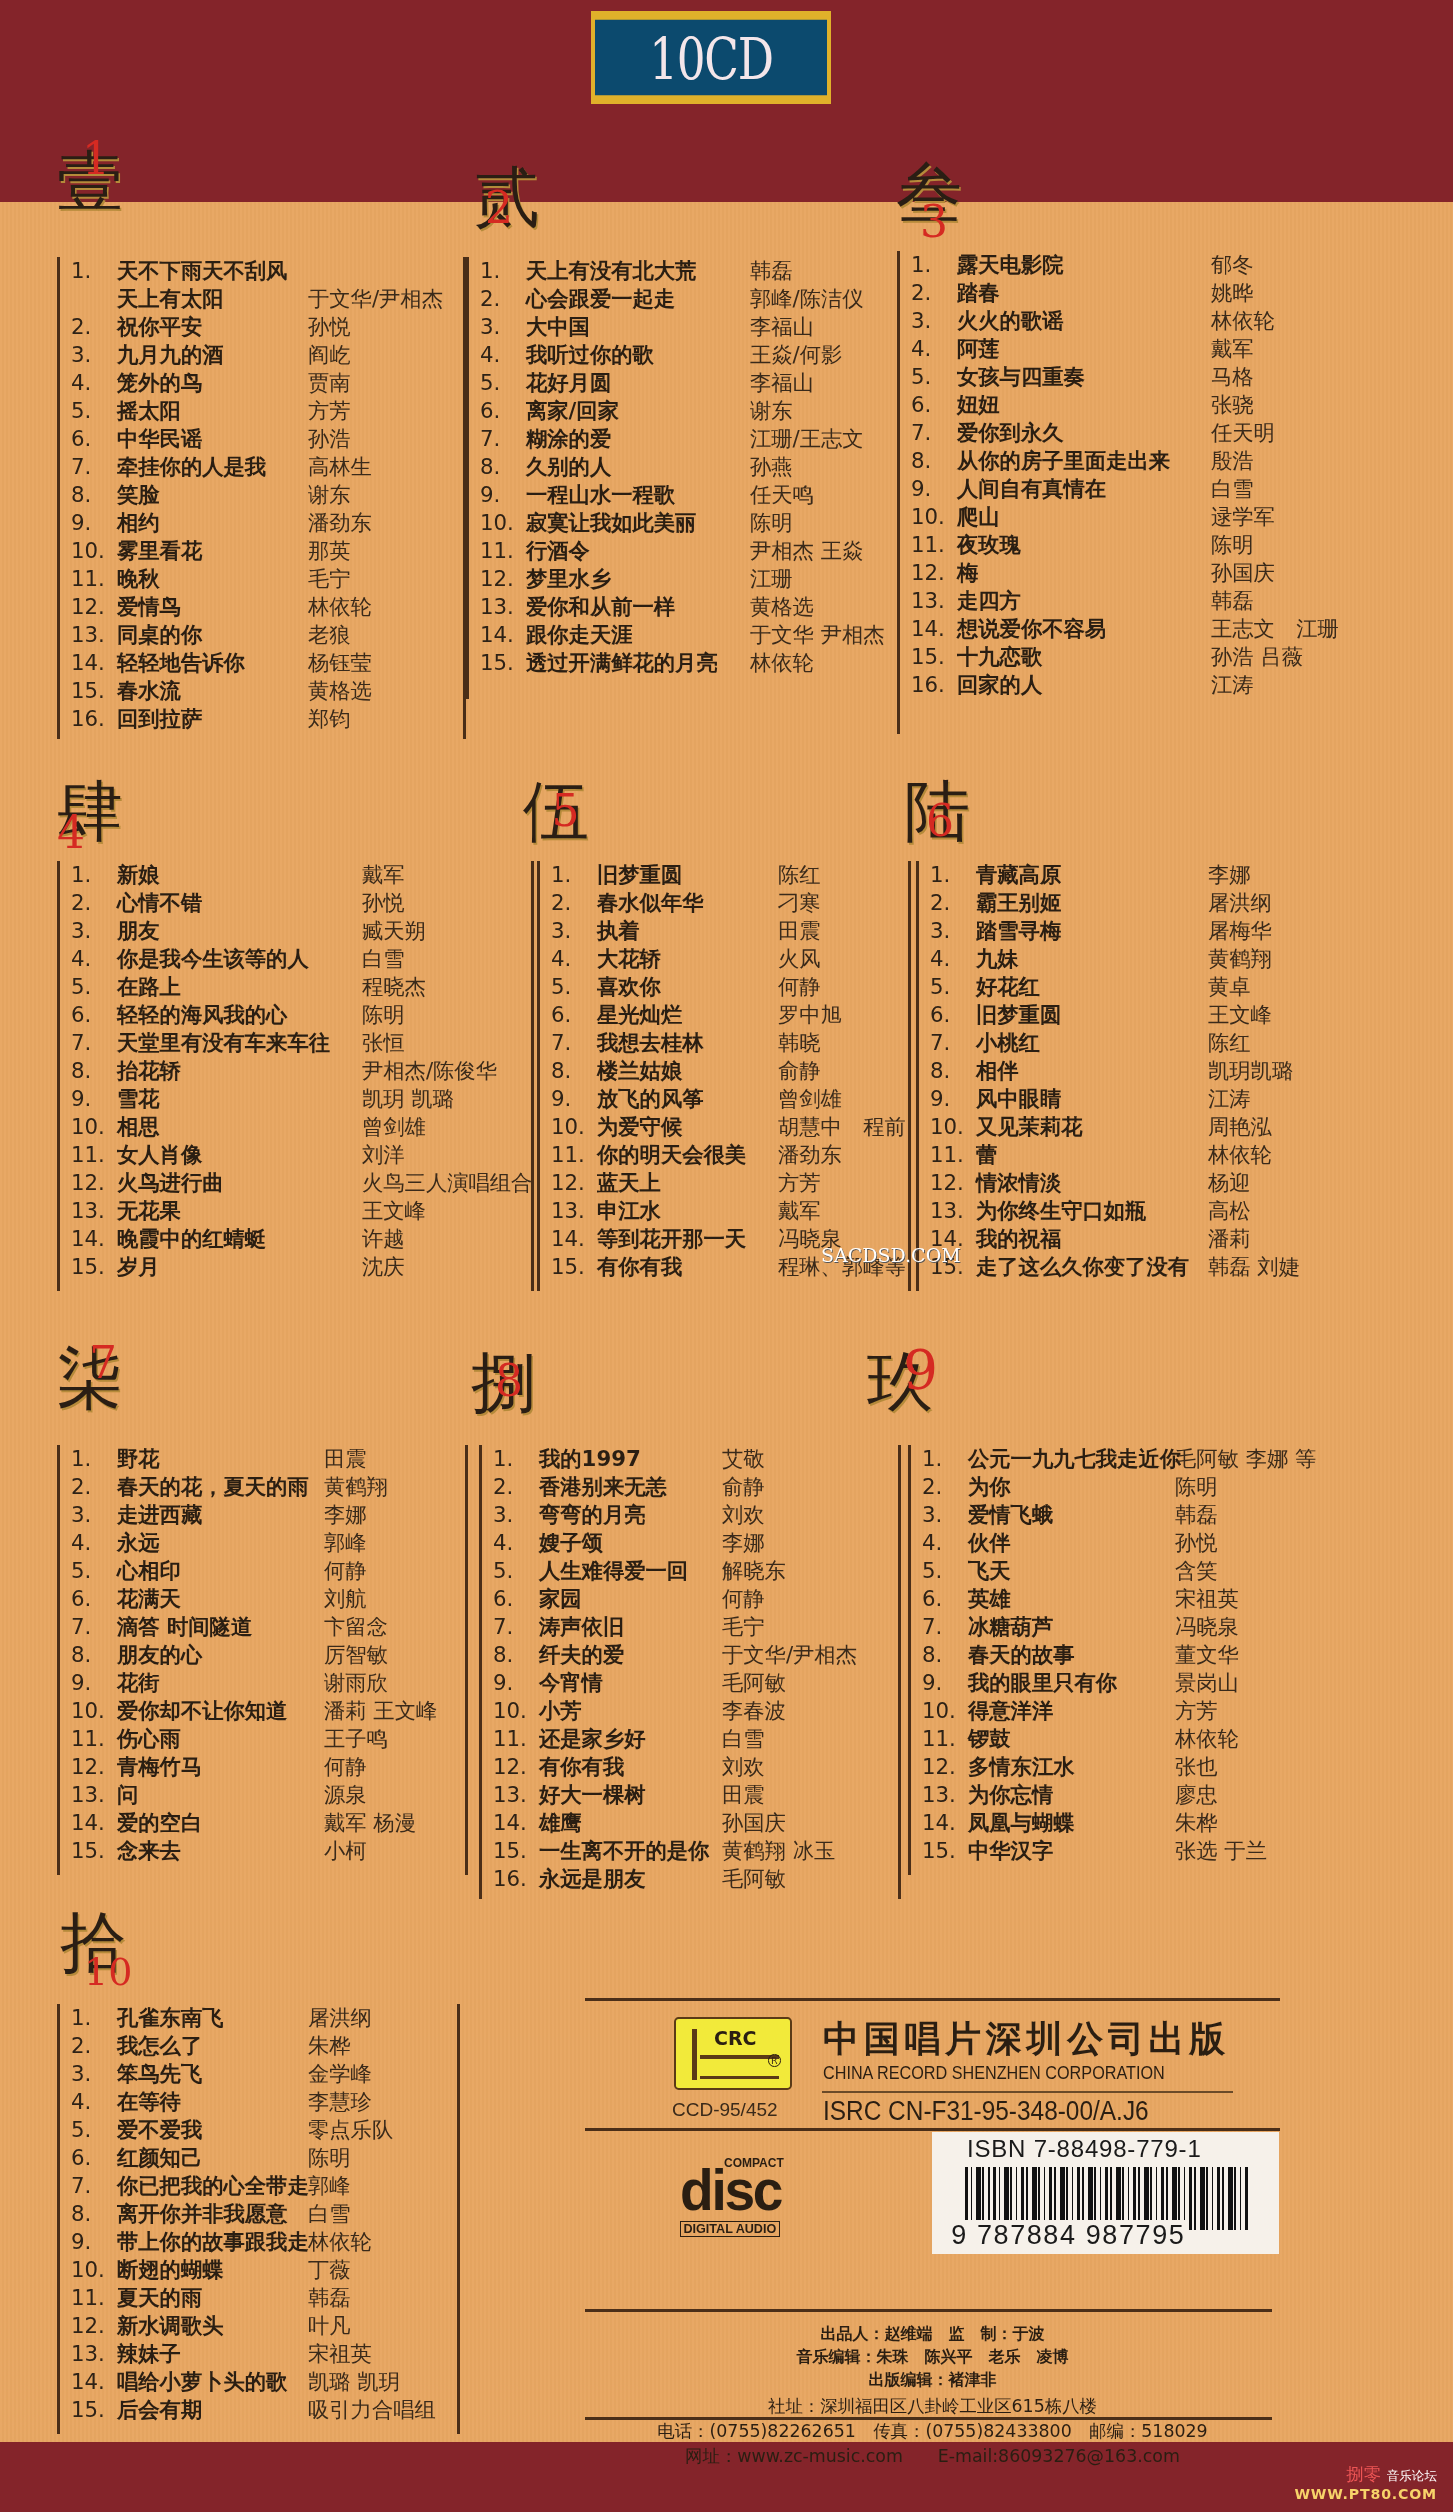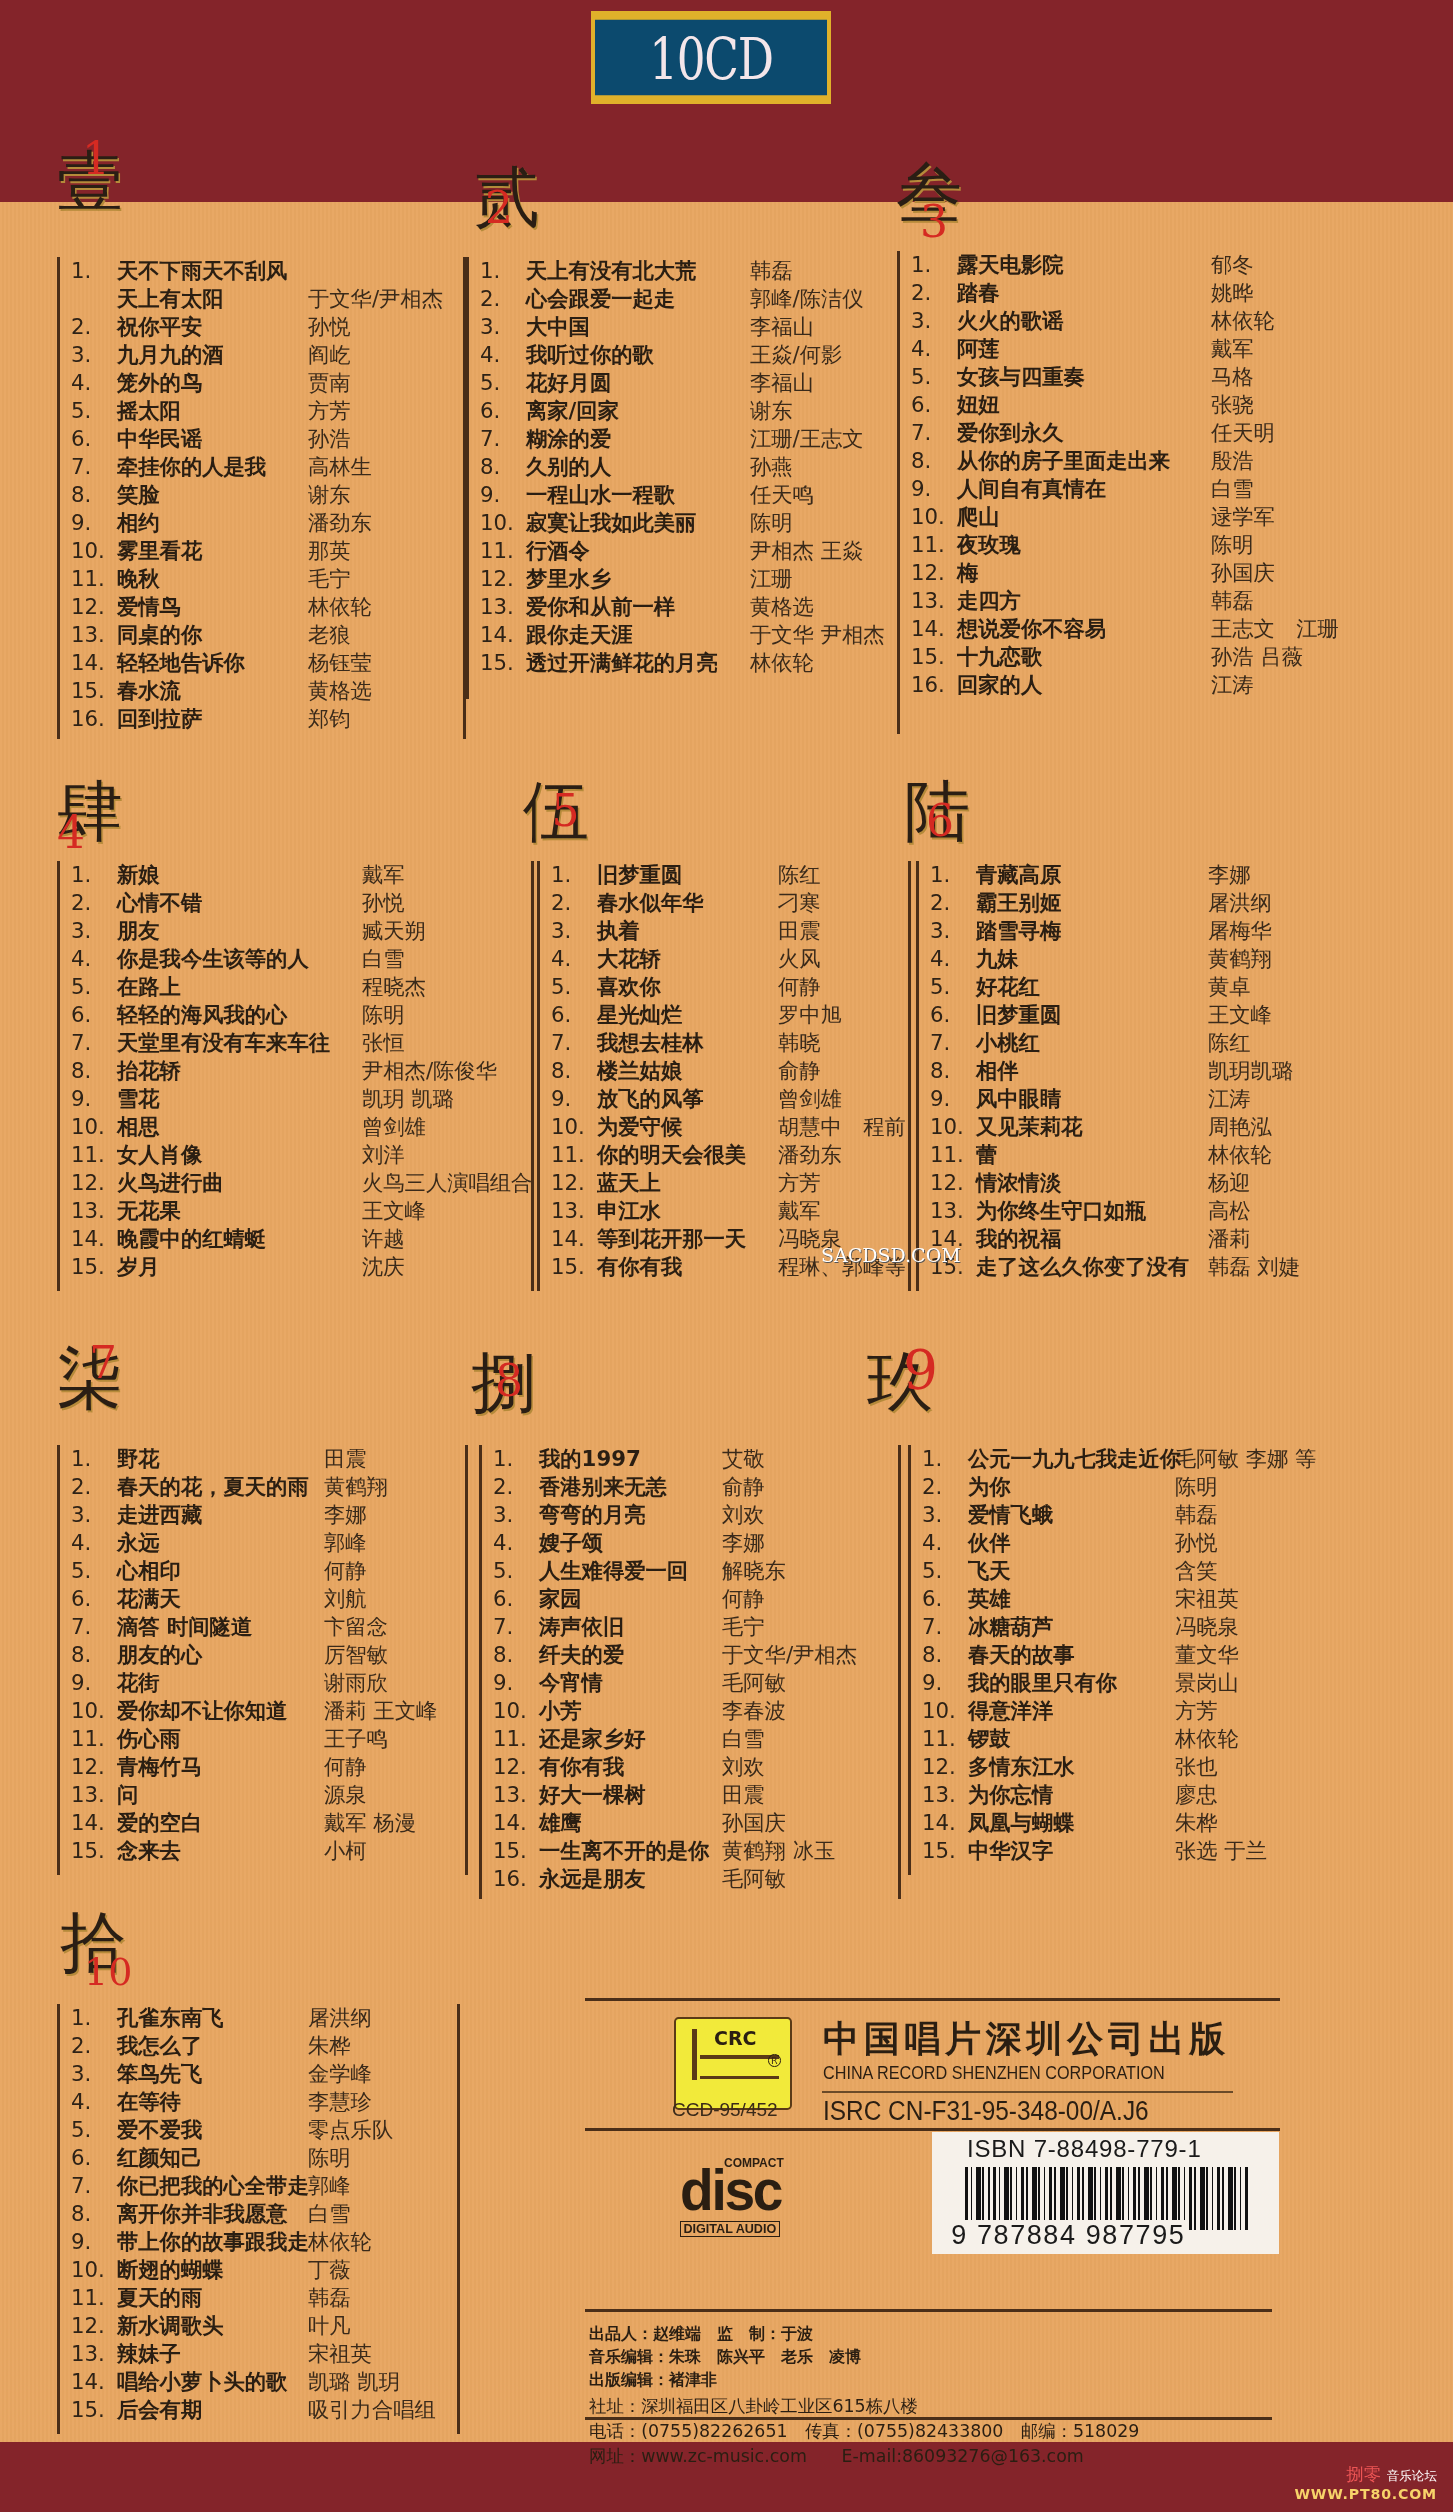--- a/index.html
+++ b/index.html
@@ -75,21 +75,21 @@
 
   .wm-mid {
     position: absolute; left: 821px; top: 1244px; font-size: 19px;
     color: #fff; font-family: "DejaVu Serif", serif; text-shadow: 0.8px 0.8px 0 #555;
   }
 
   
   .pub { position: absolute; left: 577px; top: 1998px; width: 711px; height: 426px; }
   .hr { position: absolute; height: 3.2px; background: #4a2e18; }
   .crc-logo {
-    position: absolute; left: 97px; top: 19px; width: 118px; height: 93px;
+    position: absolute; left: 97px; top: 19px; width: 118px; height: 73px;
     background: #f2ea3a; border: 2.4px solid #5a3a16; border-radius: 4.7px;
   }
   .crc-logo .crc-text { position: absolute; left: 38px; top: 8px; font-size: 19px; font-weight: bold; color: #2a1e12; font-family: "DejaVu Sans", sans-serif; }
   .crc-logo .gate { position: absolute; left: 24px; top: 36px; width: 79px; height: 24px; border-top: 4.7px solid #5a3a16; border-bottom: 3.2px solid #5a3a16; }
   .crc-logo .pillar { position: absolute; left: 16px; top: 9.5px; width: 4.7px; height: 51px; background: #5a3a16; }
   .crc-logo .reg { position: absolute; left: 92px; top: 35px; font-size: 9.5px; border: 0.8px solid #2a1e12; border-radius: 50%; width: 12.6px; height: 12.6px; text-align: center; line-height: 11px; }
   .catalog { position: absolute; left: 95px; top: 101px; font-size: 19px; color: #3a2a1a; font-family: "Liberation Sans", sans-serif; }
   .pub-cn { position: absolute; left: 246px; top: 17.4px; font-size: 36px; color: #2a1e12; letter-spacing: 4.7px; font-weight: bold; }
   .pub-en { position: absolute; left: 246px; top: 65px; font-size: 18px; color: #2a1e12; font-family: "Liberation Sans", sans-serif; letter-spacing: 0px; transform: scaleX(0.9); transform-origin: left; }
   .pub-rule { position: absolute; left: 245px; top: 93px; width: 411px; height: 1.6px; background: #6a4a28; }
@@ -103,21 +103,21 @@
   .barcode-card { position: absolute; left: 355px; top: 134px; width: 347px; height: 122px; background: #f6f1ea; }
   .isbn { position: absolute; left: 35px; top: 3.2px; font-size: 24px; font-family: "Liberation Sans", sans-serif; color: #1a1a1a; letter-spacing: 0.8px; }
   .bars { position: absolute; left: 33px; top: 35px; width: 284px; height: 63px;
     background: repeating-linear-gradient(90deg,
       #111 0 3.2px, transparent 3.2px 5.5px, #111 5.5px 7.1px, transparent 7.1px 11px,
       #111 11px 16px, transparent 16px 17.4px, #111 17.4px 19px, transparent 19px 23px,
       #111 23px 24.5px, transparent 24.5px 28px);
   }
   .barnum { position: absolute; left: 16px; top: 88px; font-size: 27px; font-family: "Liberation Sans", sans-serif; color: #1a1a1a; background: #f6f1ea; padding: 0 3.2px; letter-spacing: 1.6px; }
 
-  .credits { position: absolute; left: 12px; top: 324px; width: 711px; }
+  .credits { position: absolute; left: 0; top: 324px; width: 711px; text-align: center; }
   .credits .line { font-size: 16px; line-height: 23px; color: #2a1e12; white-space: pre; }
   .credits .line.bold { font-weight: bold; }
   .credits .line.lg { font-size: 17.4px; line-height: 25px; }
 </style>
 </head>
 <body>
 
 <div class="top-band"></div>
 <div class="title-box">
   <div class="title-text">10CD</div>

